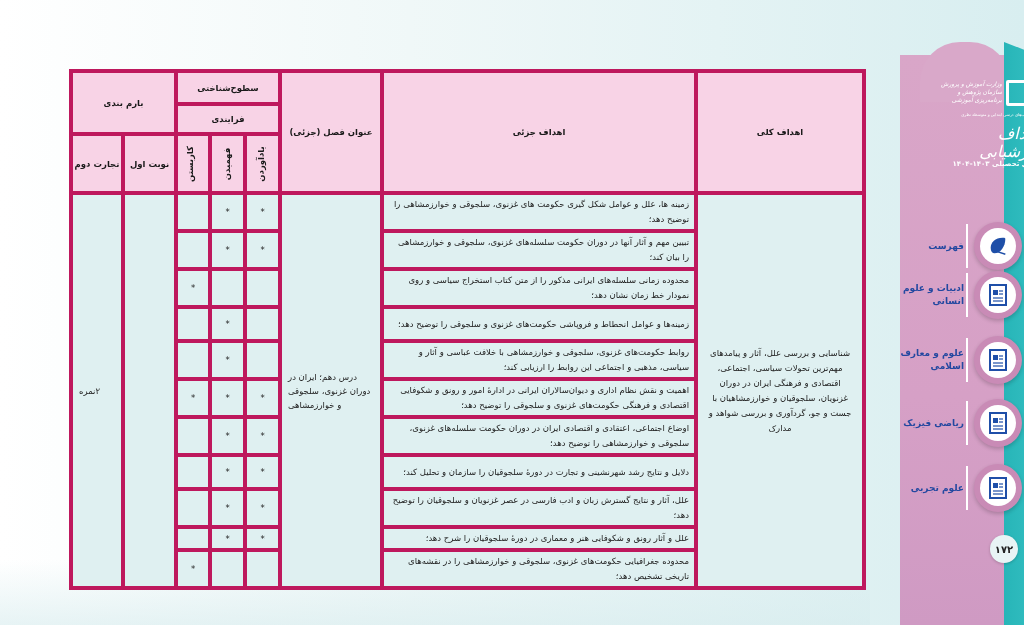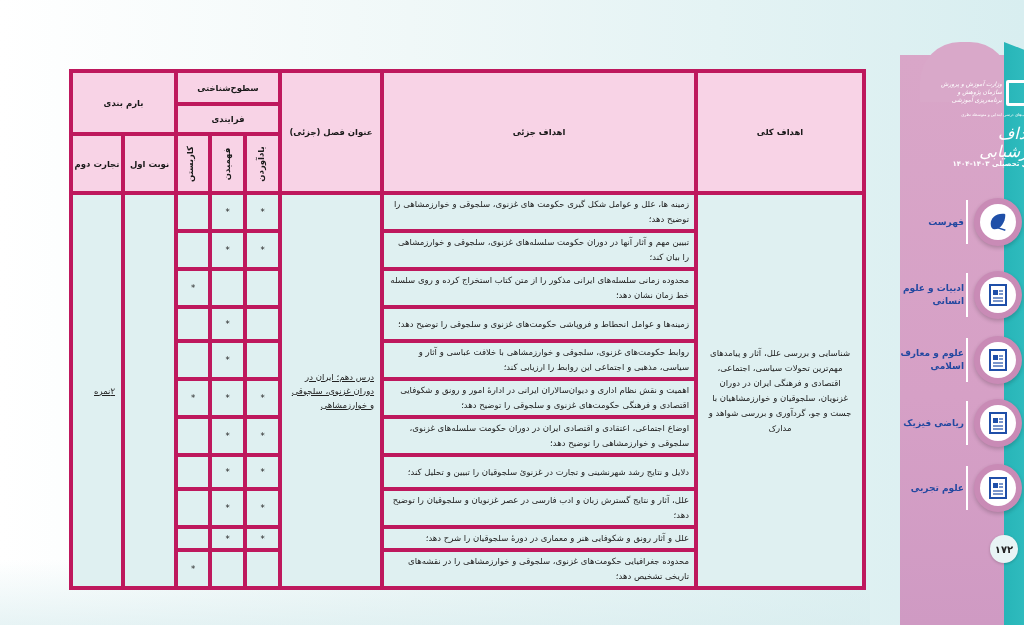--- a/index.html
+++ b/index.html
@@ -25,21 +25,21 @@
     font-size: 8.5px; color: #222;
     vertical-align: middle;
   }
   table.curr th {
     background: #f8d3e6; font-weight: bold; text-align: center; color: #1a1a1a;
   }
   table.curr td { background: #dff0f1; }
   .th-vert span { display: inline-block; transform: rotate(-90deg); white-space: nowrap; }
   td.obj { text-align: right; padding: 2px 5px; line-height: 15px; font-size: 8.3px; }
   td.star { text-align: center; font-size: 9px; color: #333; }
-  td.center { text-align: right; line-height: 14px; padding: 0 6px; text-decoration: underline; }
+  td.center { text-align: left; line-height: 14px; padding: 0 6px; }
   td.general { text-align: center; line-height: 15px; padding: 18px 10px; font-size: 8.5px; }
 
   
   .sidebar { position: absolute; left: 868px; top: 0; width: 156px; height: 625px; margin-left: 32px; }
   .pink-band {
     position: absolute; left: 0; top: 55px; width: 104px; height: 570px;
     background: linear-gradient(180deg, #d9a6c8 0%, #d6a0c6 60%, #cf9ac3 100%);
   }
   .cloud {
     position: absolute; left: 20px; top: 42px; width: 90px; height: 60px;
@@ -141,21 +141,21 @@
           <td rowspan="11" class="center"></td>
           <td rowspan="11" class="center">۲نمره</td>
         </tr>
         <tr style="height: 34px;">
           <td class="obj">تبیین مهم و آثار آنها در دوران حکومت سلسله‌های غزنوی، سلجوقی و خوارزمشاهی را بیان کند؛</td>
           <td class="star">*</td>
           <td class="star">*</td>
           <td class="star"></td>
         </tr>
         <tr style="height: 34px;">
-          <td class="obj">محدوده زمانی سلسله‌های ایرانی مذکور را از متن کتاب استخراج کرده و روی سلسله خط زمان نشان دهد؛</td>
+          <td class="obj">محدوده زمانی سلسله‌های ایرانی مذکور را از متن کتاب استخراج سیاسی و روی نمودار خط زمان نشان دهد؛</td>
           <td class="star"></td>
           <td class="star"></td>
           <td class="star">*</td>
         </tr>
         <tr style="height: 34px;">
           <td class="obj">زمینه‌ها و عوامل انحطاط و فروپاشی حکومت‌های غزنوی و سلجوقی را توضیح دهد؛</td>
           <td class="star"></td>
           <td class="star">*</td>
           <td class="star"></td>
         </tr>
@@ -171,21 +171,21 @@
           <td class="star">*</td>
           <td class="star">*</td>
         </tr>
         <tr style="height: 33px;">
           <td class="obj">اوضاع اجتماعی، اعتقادی و اقتصادی ایران در دوران حکومت سلسله‌های غزنوی، سلجوقی و خوارزمشاهی را توضیح دهد؛</td>
           <td class="star">*</td>
           <td class="star">*</td>
           <td class="star"></td>
         </tr>
         <tr style="height: 34px;">
-          <td class="obj">دلایل و نتایج رشد شهرنشینی و تجارت در غزنویٔ سلجوقیان را تبیین و تحلیل کند؛</td>
+          <td class="obj">دلایل و نتایج رشد شهرنشینی و تجارت در دورهٔ سلجوقیان را سازمان و تحلیل کند؛</td>
           <td class="star">*</td>
           <td class="star">*</td>
           <td class="star"></td>
         </tr>
         <tr style="height: 36px;">
           <td class="obj">علل، آثار و نتایج گسترش زبان و ادب فارسی در عصر غزنویان و سلجوقیان را توضیح دهد؛</td>
           <td class="star">*</td>
           <td class="star">*</td>
           <td class="star"></td>
         </tr>
@@ -207,21 +207,21 @@
   <div class="sidebar">
     <div class="pink-band"></div>
     <div class="cloud"></div>
     <div class="teal-band"></div>
     <div class="logo-box"></div>
     <div class="logo-text">وزارت آموزش و پرورش سازمان پژوهش و برنامه‌ریزی آموزشی</div>
     <div class="logo-sub">دفتر تألیف کتاب‌های درسی ابتدایی و متوسطه نظری</div>
     <div class="title-art">اهداف ارزشیابی</div>
     <div class="year">سال تحصیلی ۱۴۰۳-۱۴۰۴</div>
     <div id="nav">
-        <div class="nav-item" style="top: 192px;">
+        <div class="nav-item" style="top: 216px;">
           <div class="nav-label">فهرست</div>
           <div class="nav-sep"></div>
           <div class="nav-circle">
             <div class="nav-inner">
               <svg width="22" height="22" viewBox="0 0 24 24">
                 <path d="M4 14c0-6 5-11 13-11 1 0 3 0 3 1 0 8-5 16-12 16-2 0-4-2-4-6z" fill="#1f4fa8"></path>
                 <path d="M8 17l12 4" stroke="#1f4fa8" stroke-width="1.5"></path>
               </svg>
             </div>
           </div>

